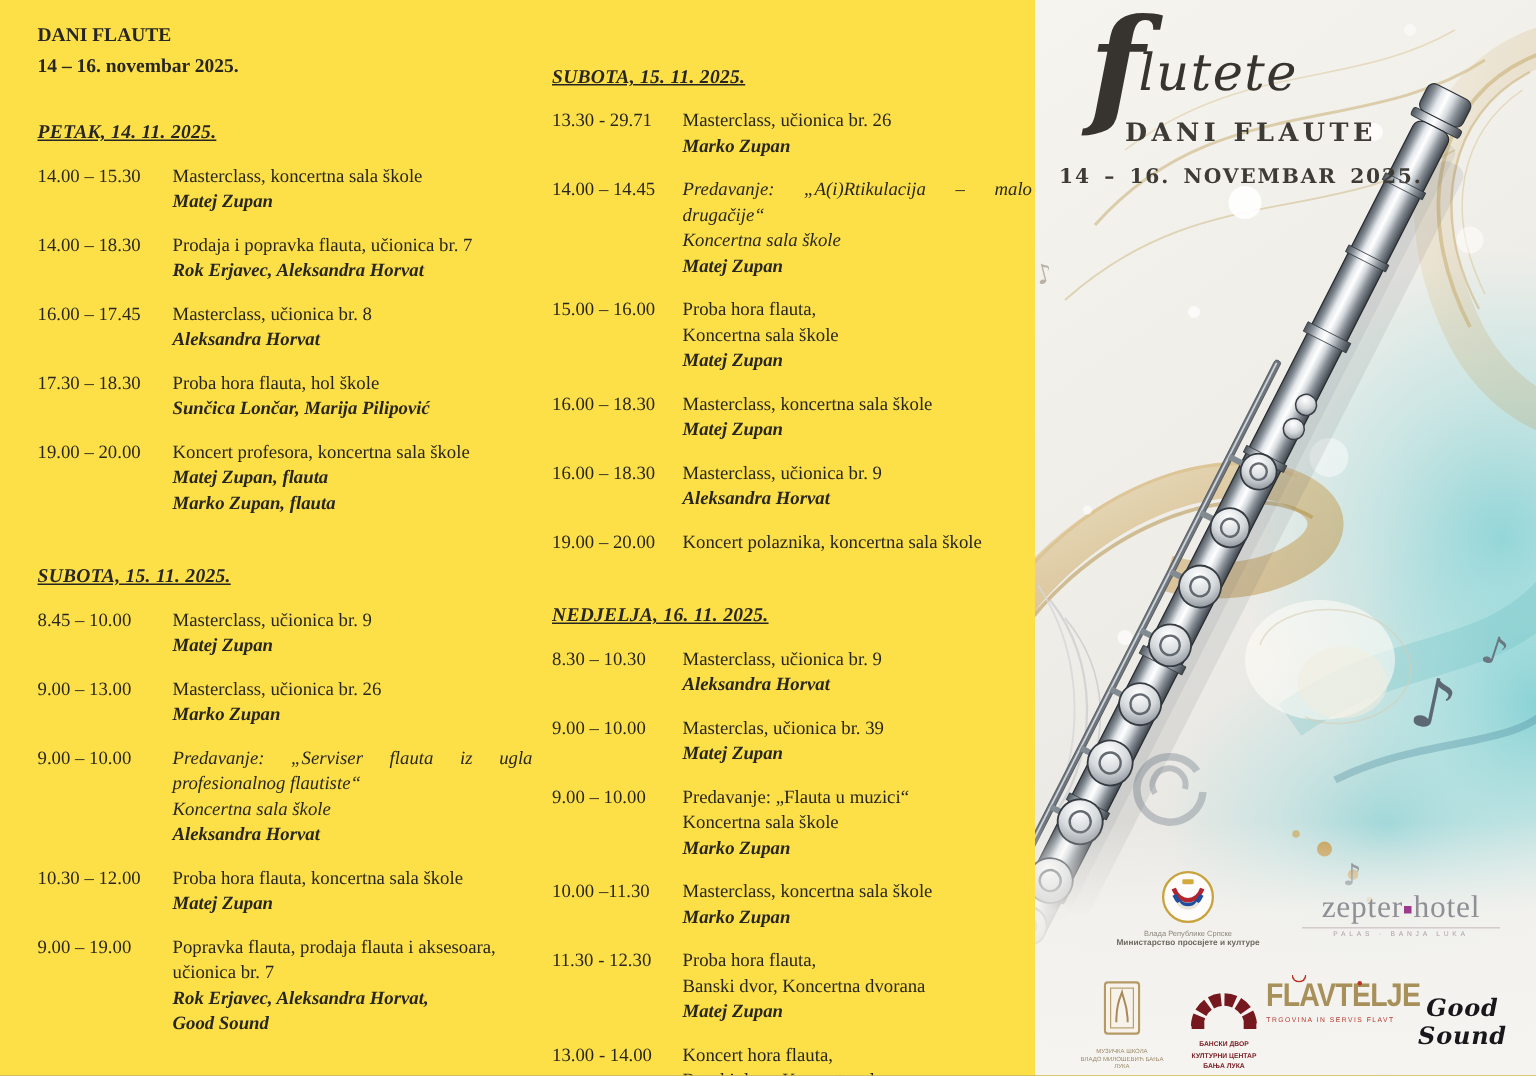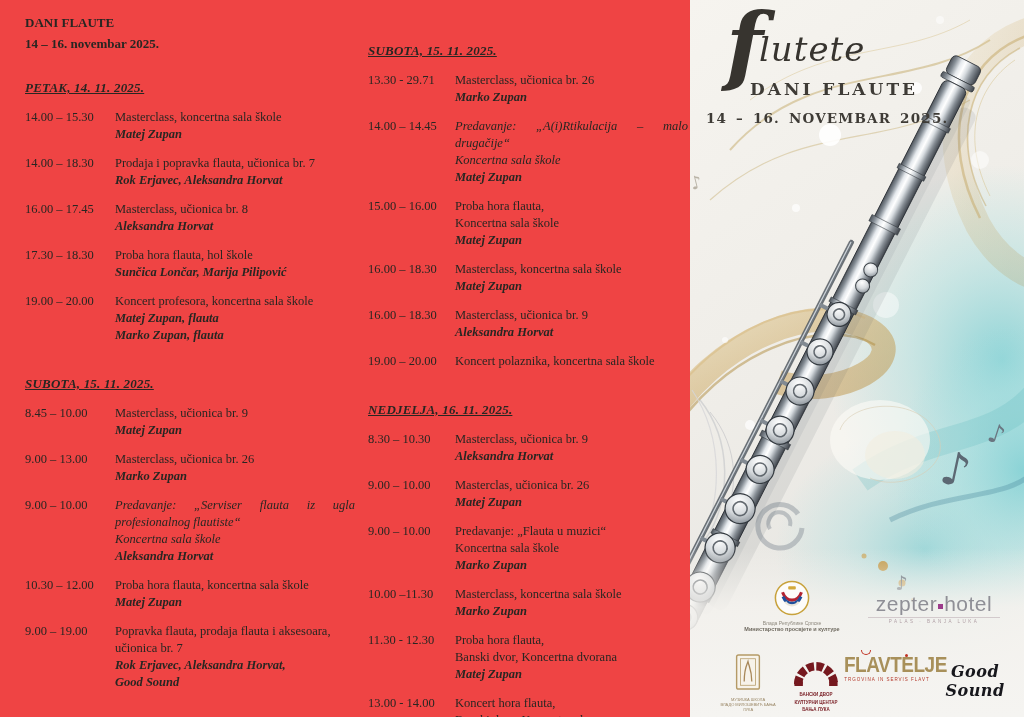--- a/index.html
+++ b/index.html
@@ -1,17 +1,17 @@
 <!DOCTYPE html>
 <html><head>
 <meta charset="utf-8">
 <style>
   html,body{margin:0;padding:0;}
   body{background:#888;}
-  .page{position:relative;width:1024px;height:717px;margin:0 auto;background:#ef4444;overflow:hidden;
+  .page{position:relative;width:1024px;height:717px;margin:0 auto;background:#fde047;overflow:hidden;
         font-family:"Liberation Serif",serif;color:#282622;}
   
   .col{position:absolute;top:0;font-size:12.5px;line-height:17px;}
   .col-left{left:25px;width:332px;padding-top:12px;}
   .col-mid{left:368px;width:322px;padding-top:26px;}
   .doc-title{font-weight:bold;font-size:13px;line-height:21px;}
   .day-section{margin-top:31px;}
   .col-mid .day-section:first-child{margin-top:0;}
   .col-left .day-section:first-of-type{margin-top:25px;}
   .day-header{font-weight:bold;font-style:italic;text-decoration:underline;font-size:13px;margin-bottom:13px;letter-spacing:.2px;margin-top:16px;}
@@ -31,21 +31,21 @@
   .art-title{position:absolute;left:60px;top:79px;font-family:"DejaVu Serif",serif;font-weight:bold;font-size:17px;
              letter-spacing:3px;color:#3e3b36;}
   .art-date{position:absolute;left:16px;top:110px;font-family:"DejaVu Serif",serif;font-weight:bold;font-size:13.5px;
             letter-spacing:1.2px;word-spacing:3px;color:#3e3b36;}
   
   .sp{position:absolute;text-align:center;}
   .sp-ministry-captions{left:28px;top:620px;width:148px;}
   .cap1{font-family:"Liberation Sans",sans-serif;font-size:5px;color:#8d887d;line-height:6px;}
   .cap2{font-family:"Liberation Sans",sans-serif;font-size:5.5px;font-weight:bold;color:#6e695f;line-height:7px;}
   .sp-zepter{left:178px;top:592px;width:132px;}
-  .zep-line{font-family:Liberation Sans, sans-serif;font-size:21px;color:#8f8f96;letter-spacing:.5px;}
+  .zep-line{font-family:Liberation Serif, serif;font-size:21px;color:#8f8f96;letter-spacing:.5px;}
   .zep-sq{display:inline-block;width:5px;height:5px;background:#9c3b8b;margin:0 1px 2px 1px;}
   .zep-tag{margin-top:1px;border-top:1px solid #d3cacc;padding-top:1px;font-family:"Liberation Sans",sans-serif;
            font-size:4.5px;letter-spacing:2.5px;color:#b1a0a6;}
   .sp-school{left:26px;top:654px;width:64px;}
   .sp-school .caps{margin-top:3px;}
   .sp-school .cap1,.sp-school .cap2{color:#9a8766;font-size:4px;line-height:5px;font-weight:normal;}
   .sp-arch{left:98px;top:656px;width:56px;}
   .arch-cap{font-family:"Liberation Sans",sans-serif;font-size:4.5px;line-height:5.5px;color:#7a2026;font-weight:bold;margin-top:2px;}
   .sp-flav{left:154px;top:654px;width:86px;}
   .flav-name{position:relative;font-family:"Liberation Sans",sans-serif;font-weight:bold;font-size:19px;
@@ -201,21 +201,21 @@
           <div class="event">
             <div class="time">8.30 – 10.30</div>
             <div class="details">
               <div class="desc-line">Masterclass, učionica br. 9</div>
               <div class="name-line">Aleksandra Horvat</div>
             </div>
           </div>
           <div class="event">
             <div class="time">9.00 – 10.00</div>
             <div class="details">
-              <div class="desc-line">Masterclas, učionica br. 26</div>
+              <div class="desc-line">Masterclas, učionica br. 39</div>
               <div class="name-line">Matej Zupan</div>
             </div>
           </div>
           <div class="event">
             <div class="time">9.00 – 10.00</div>
             <div class="details">
               <div class="desc-line">Predavanje: „Flauta u muzici“</div>
               <div class="desc-line">Koncertna sala škole</div>
               <div class="name-line">Marko Zupan</div>
             </div>

